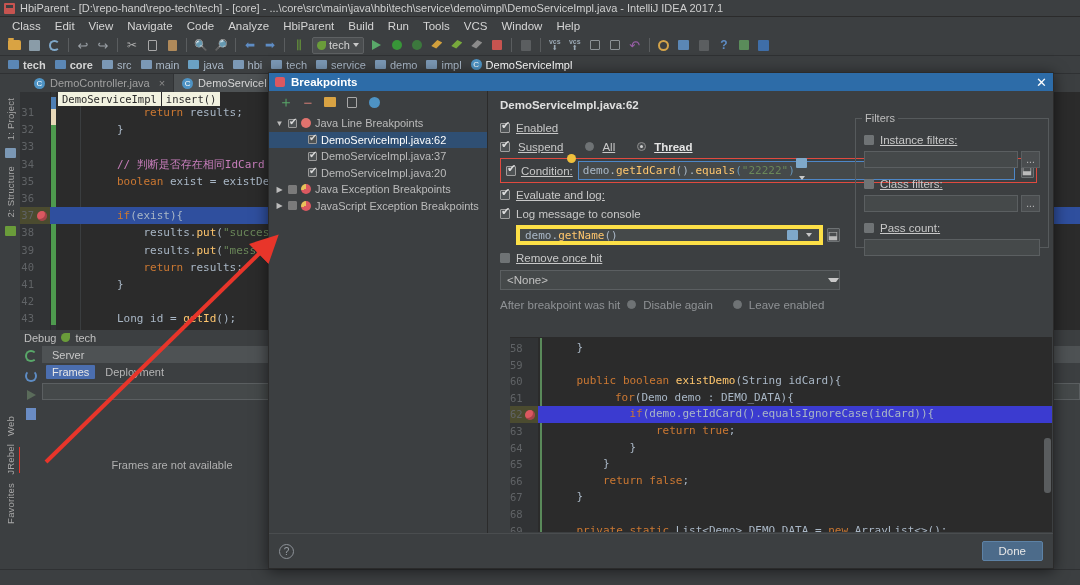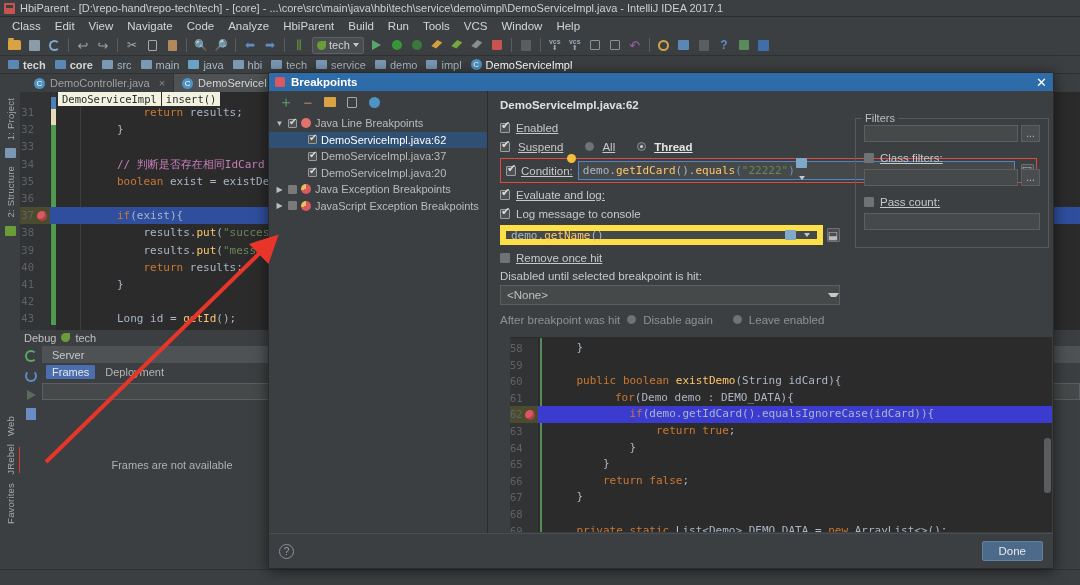--- a/index.html
+++ b/index.html
@@ -168,23 +168,23 @@
     position:relative; flex:none;
   }
   .ck.on::after{content:"✔"; position:absolute; left:0px; top:-5px; font-size:11px; color:#dcdcdc;}
   .ck.off { background:#6f7375; border-color:#6f7375;}
   .rb { width:9px;height:9px; border-radius:50%; border:1px solid #8c8c8c; background:#4a4d4f; flex:none; position:relative;}
   .rb.on::after{content:""; position:absolute; left:2px;top:2px;width:3px;height:3px;background:#d0d0d0;border-radius:50%;}
   .rb.gray{ background:#6f7375; border-color:#6f7375;}
   .u { text-decoration: underline; }
 
   .field {
-    background:#45494a; border:6px solid #fde047; height:20px;
+    background:#45494a; border:4px solid #fde047; height:20px;
     display:flex; align-items:center; padding-left:5px; font-family:"DejaVu Sans Mono", monospace;
-    font-size:11px; color:#a9b7c6;
+    font-size:11px; color:#a9b7c6;margin-left:16px;
   }
   .field .fbtns { margin-left:auto; display:flex; align-items:center; gap:3px; padding-right:3px;}
   .fbtn { width:14px;height:15px; display:flex;align-items:center;justify-content:center;}
   .fbtn .bk{width:11px;height:10px;background:#7fa8c9;border-radius:1px;}
   .fbtn .ex{width:13px;height:14px;border:1px solid #6d7173;background:#4a4d4f;border-radius:1px;
             display:flex;align-items:center;justify-content:center;}
 
   .cond-wrap {
     border:1px solid #e04a3f; padding: 2px 2px; margin: 2px 0 2px 0;
     display:flex; align-items:center; gap:5px; position:relative;
@@ -698,39 +698,42 @@
               <span class="fbtn">
                   <span class="ex">⬓</span>
                 </span>
             </div>
 
             <div class="opt-row">
               <span class="ck off"></span>
               <span class="u">Remove once hit</span>
             </div>
 
-            <div style="font-size:11.5px;color:#c8c8c8;margin-top:3px;">Disabled until selected breakpoint is hit:</div>
 
             <div class="combo" style="width:340px;margin-top:3px;">
               <span>&lt;None&gt;</span>
               <span class="car caret-d"></span>
             </div>
 
             <div class="opt-row" style="gap:7px;margin-top:5px;color:#8f9295;">
               <span>After breakpoint was hit</span>
               <span class="rb gray"></span>
               <span>Disable again</span>
               <span style="width:6px"></span>
               <span class="rb gray"></span>
               <span>Leave enabled</span>
             </div>
           </div>
 
           <div class="filters">
             <span class="leg">Filters</span>
+            <div class="opt-row" style="margin-top:7px;">
+              <span class="ck off"></span>
+              <span class="u">Instance filters:</span>
+            </div>
             <div style="display:flex;gap:3px;margin:2px 0 6px 0;">
               <div class="ftxt" style="flex:1;"></div>
               <div class="fdots">...</div>
             </div>
             <div class="opt-row">
               <span class="ck off"></span>
               <span class="u">Class filters:</span>
             </div>
             <div style="display:flex;gap:3px;margin:2px 0 6px 0;">
               <div class="ftxt" style="flex:1;"></div>

